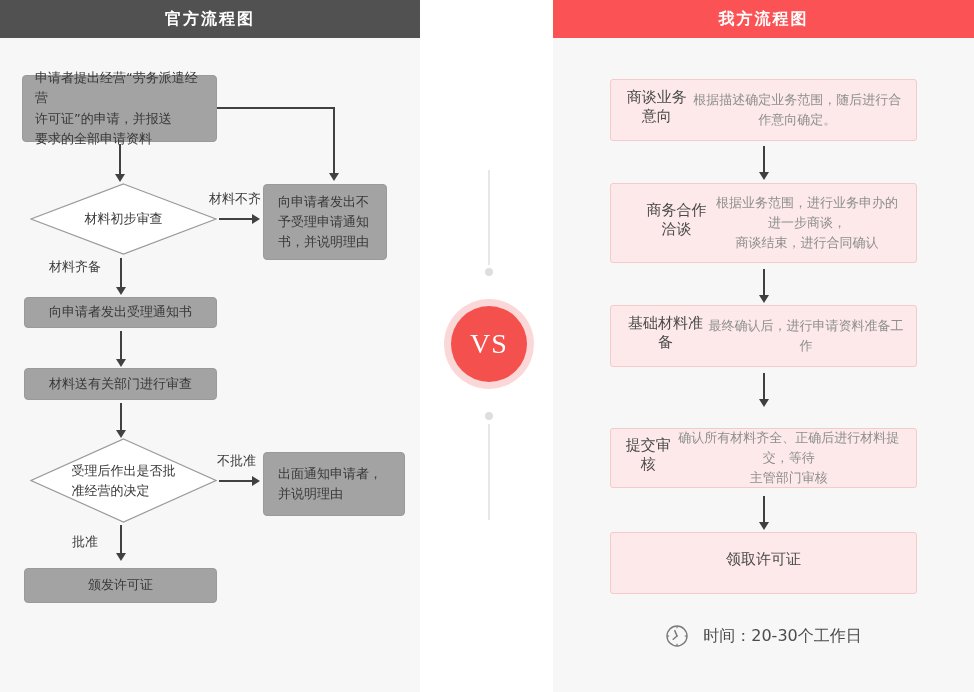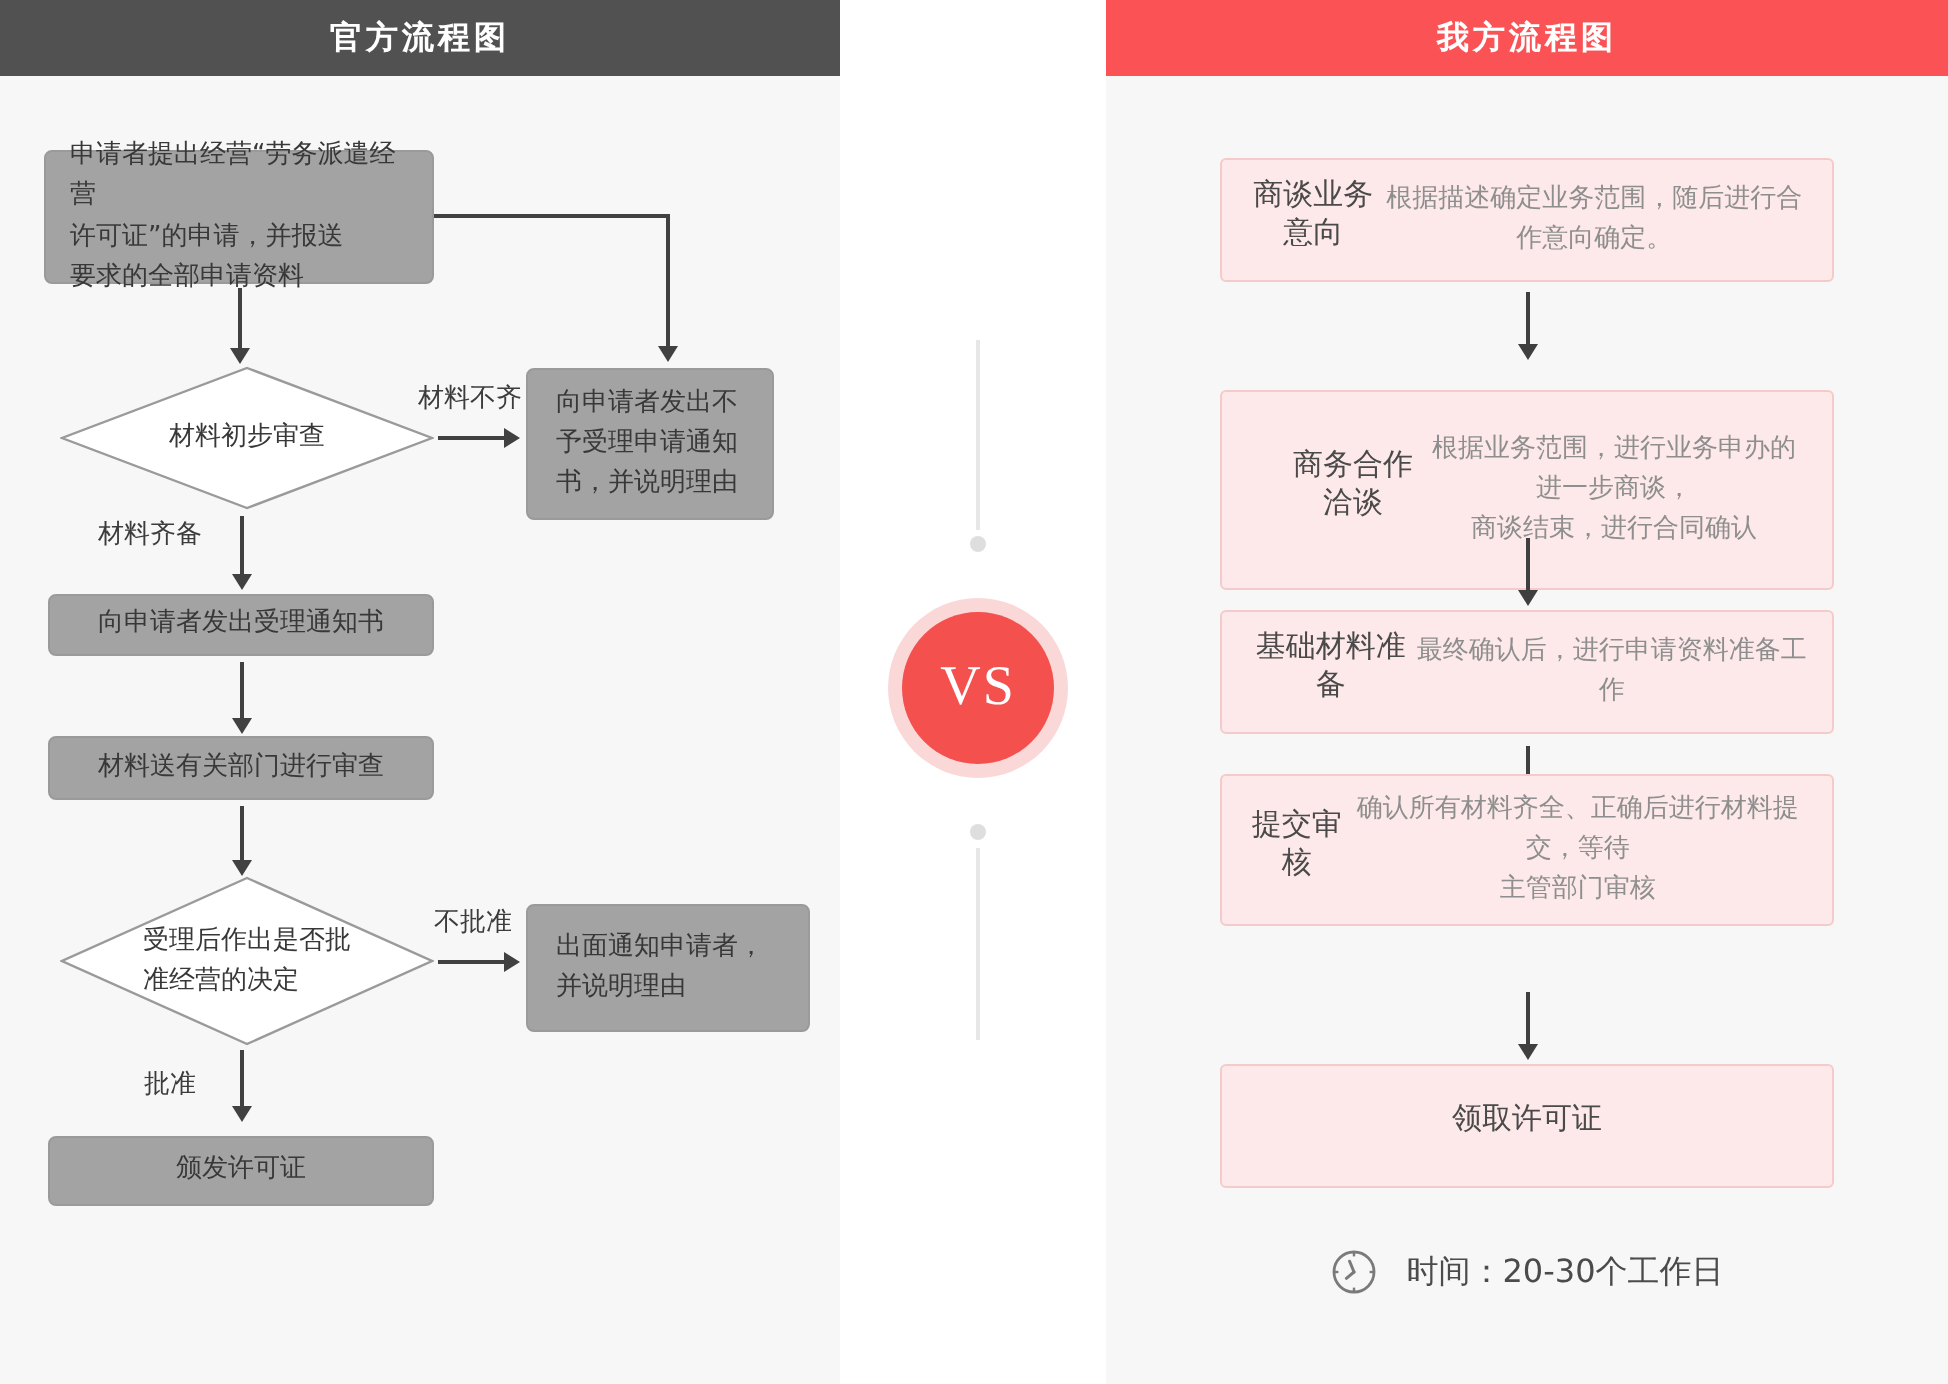--- a/index.html
+++ b/index.html
@@ -191,38 +191,38 @@
   <div class="panel-header">我方流程图</div>
 
   <div class="step" style="top:79px; height:62px;">
     <div class="title">商谈业务意向</div>
     <div class="desc">根据描述确定业务范围，随后进行合作意向确定。</div>
   </div>
   <div class="rarrow" style="top:146px; height:26px;">
     <span class="ah-down"></span>
   </div>
 
-  <div class="step" style="top:195px; height:100px;padding-left:32px;">
+  <div class="step" style="top:183px; height:80px;padding-left:32px;">
     <div class="title">商务合作洽谈</div>
     <div class="desc">根据业务范围，进行业务申办的进一步商谈，
 商谈结束，进行合同确认</div>
   </div>
   <div class="rarrow" style="top:269px; height:26px;">
     <span class="ah-down"></span>
   </div>
 
   <div class="step" style="top:305px; height:62px;">
     <div class="title">基础材料准备</div>
     <div class="desc">最终确认后，进行申请资料准备工作</div>
   </div>
   <div class="rarrow" style="top:373px; height:26px;">
     <span class="ah-down"></span>
   </div>
 
-  <div class="step" style="top:387px; height:76px;">
+  <div class="step" style="top:428px; height:60px;">
     <div class="title">提交审核</div>
     <div class="desc">确认所有材料齐全、正确后进行材料提交，等待
 主管部门审核</div>
   </div>
   <div class="rarrow" style="top:496px; height:26px;">
     <span class="ah-down"></span>
   </div>
 
   <div class="step" style="top:532px; height:62px;">
     <div class="title">领取许可证</div>

